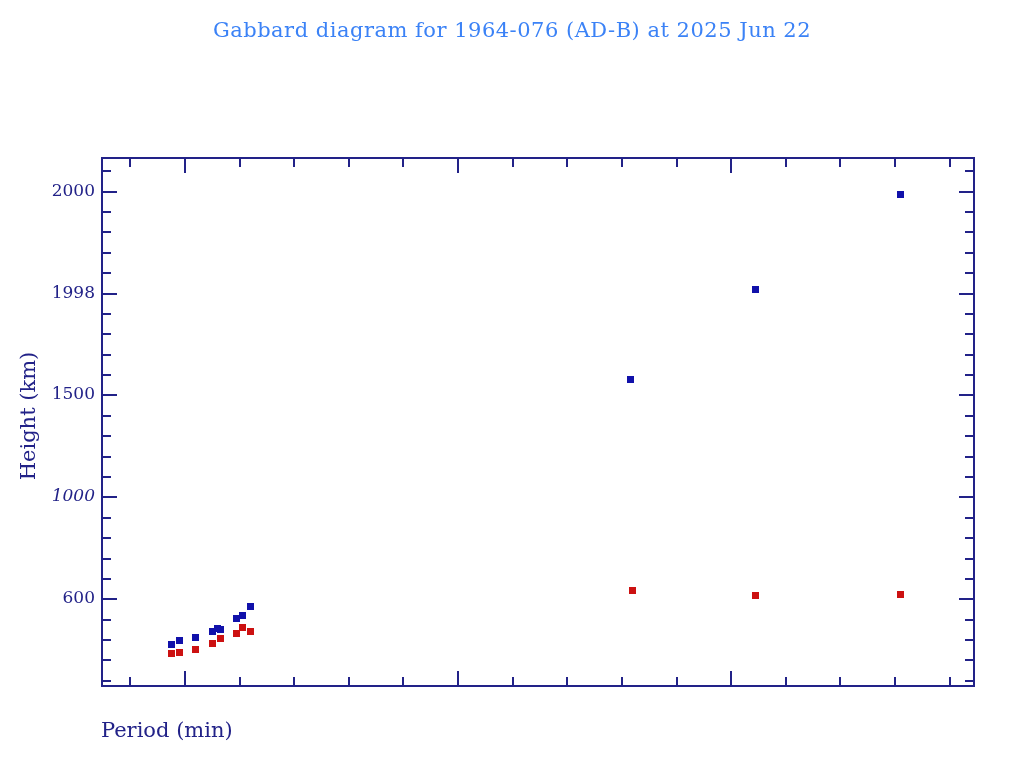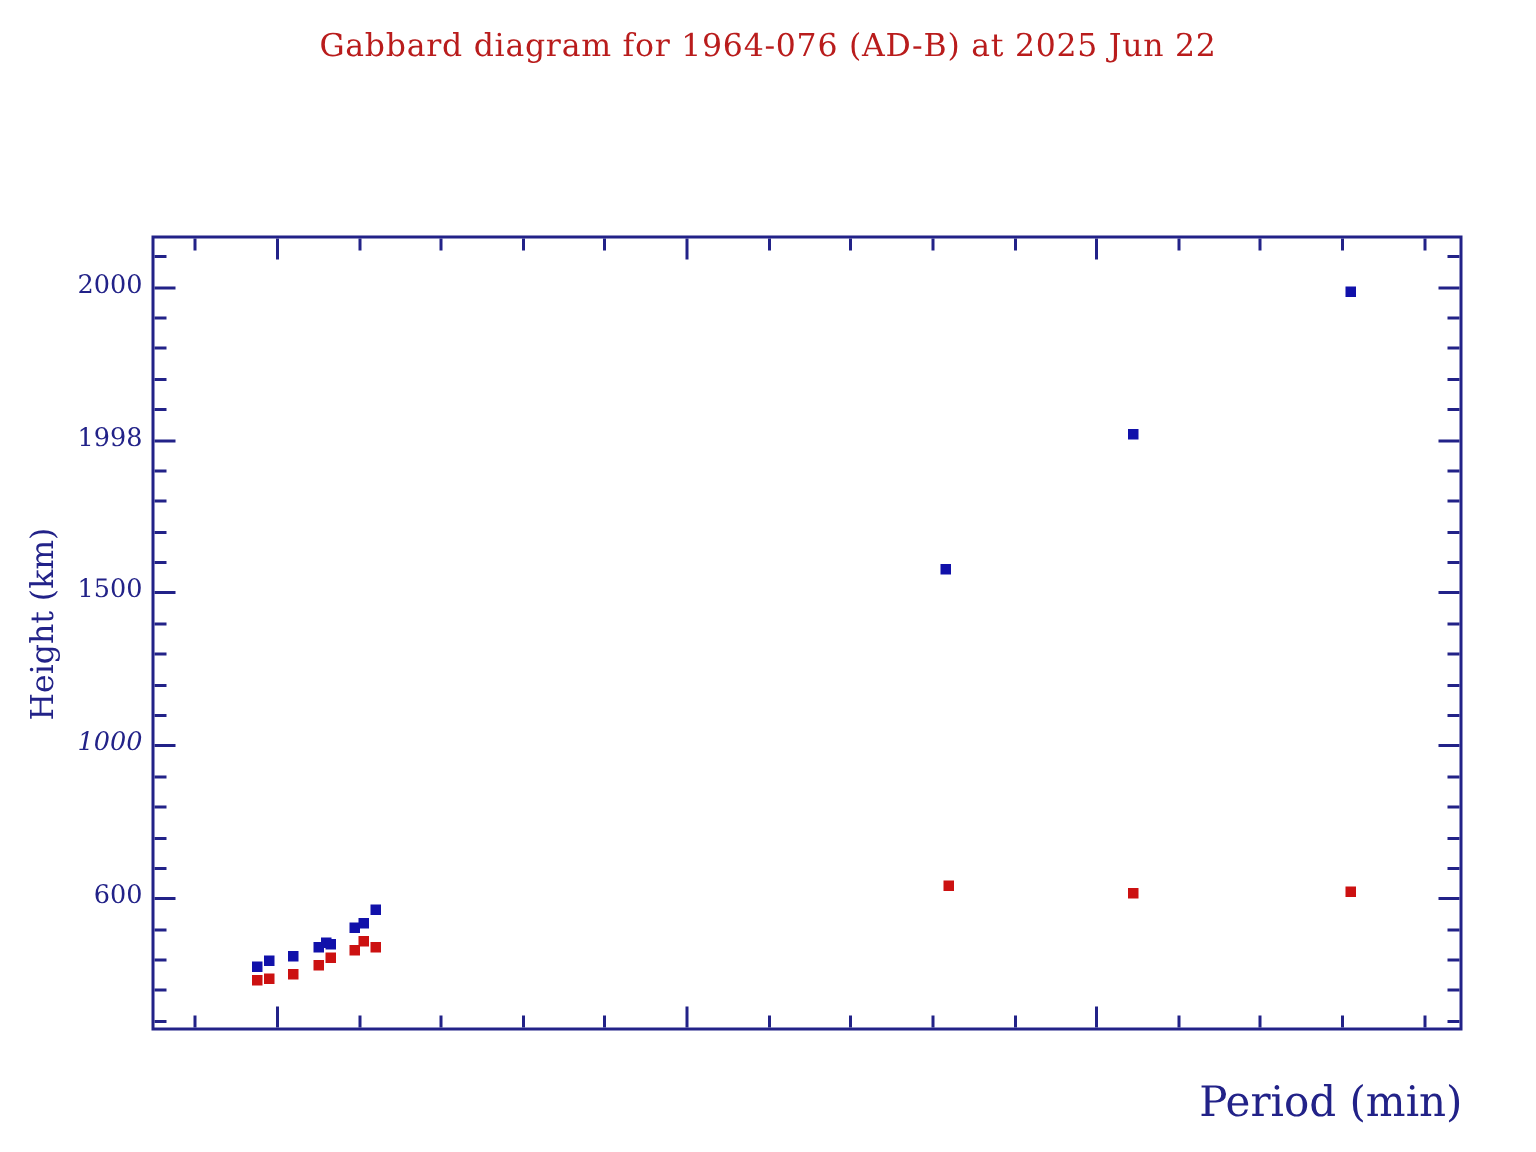--- a/index.html
+++ b/index.html
@@ -21,21 +21,21 @@
     width: 1024px;
     height: 768px;
     background: #ffffff;
   }
   #title {
     position: absolute;
     left: 0;
     top: 18px;
     width: 1024px;
     text-align: center;
-    color: #b91c1c;
+    color: #3b82f6;
     font-family: "DejaVu Serif", serif;
     font-size: 21px;
     letter-spacing: 0.5px;
     white-space: nowrap;
   }
   #plot-frame {
     position: absolute;
     left: 101px;
     top: 157px;
     width: 874px;
@@ -112,23 +112,23 @@
     left: -72px;
     top: 404px;
     width: 200px;
     text-align: center;
   }
   #xaxis-title {
     position: absolute;
     left: 101px;
     top: 718px;
     width: 874px;
-    text-align: right;
-    color: #222288;
-    font-size: 28px;
+    text-align: left;
+    color: #222288;
+    font-size: 21px;
     font-family: "DejaVu Serif", serif;
     white-space: nowrap;
   }
 </style>
 </head>
 <body>
 
 <div id="figure">
 
   <div id="title">Gabbard diagram for 1964-076 (AD-B) at 2025 Jun 22</div>

